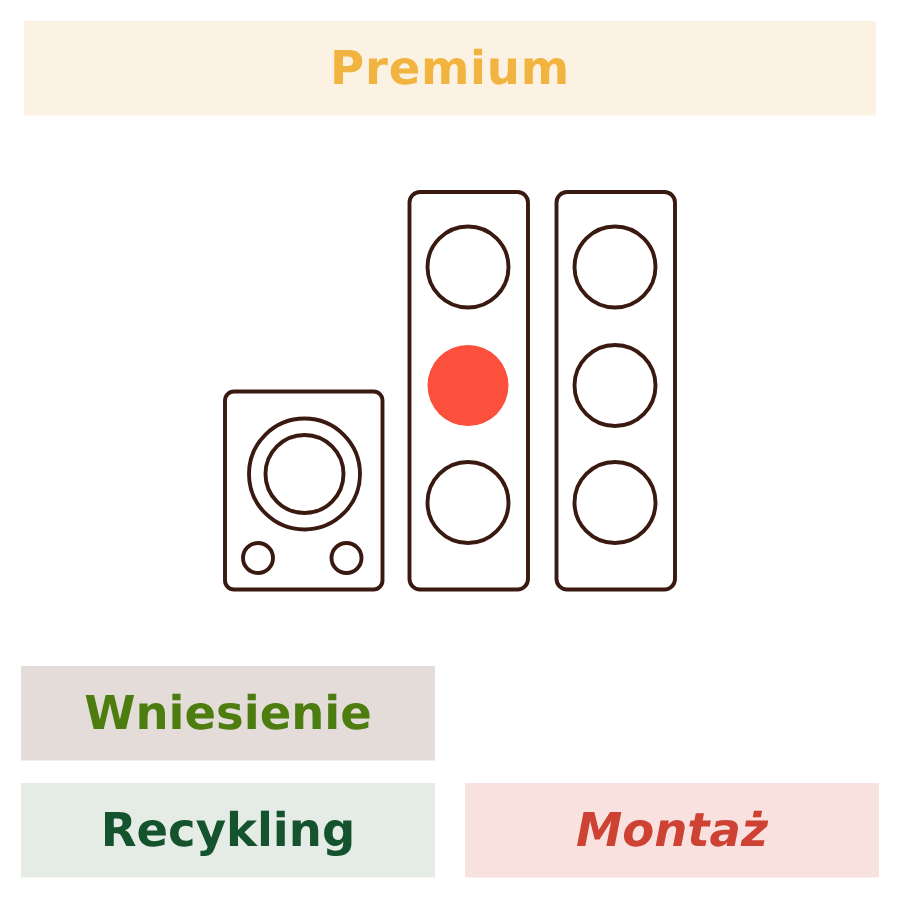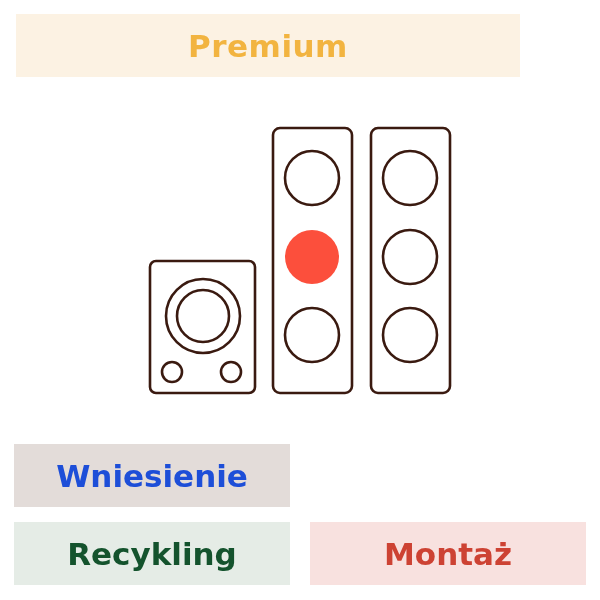--- a/index.html
+++ b/index.html
@@ -1,26 +1,26 @@
 <!DOCTYPE html>
 <html><head>
   <meta charset="utf-8">
   <style>
     html, body { margin: 0; padding: 0; }
     body { width: 600px; height: 600px; background: #ffffff; position: relative; overflow: hidden; font-family: "DejaVu Sans", sans-serif; }
-    .banner { position: absolute; left: 16px; top: 14px; width: 504px; height: 63px; background: #fcf2e3; display: flex; align-items: center; justify-content: center; }
+    .banner { position: absolute; left: 16px; top: 14px; width: 568px; height: 63px; background: #fcf2e3; display: flex; align-items: center; justify-content: center; }
     .banner span { font-size: 31px; font-weight: bold; color: #f2b440; letter-spacing: 0.5px; }
     .icon { position: absolute; left: 0; top: 0; }
     .tag { position: absolute; width: 276px; height: 63px; display: flex; align-items: center; justify-content: center; }
     .tag span { font-size: 31px; font-weight: bold; }
     .tag-1 { left: 14px; top: 444px; background: #e3dcd9; }
-    .tag-1 span { color: #1d4ed8; }
+    .tag-1 span { color: #4d7c0f; }
     .tag-2 { left: 14px; top: 522px; background: #e5ece6; }
     .tag-2 span { color: #14532d; }
-    .tag-3 { left: 310px; top: 522px; background: #f8e1df; }
+    .tag-3 { left: 310px; top: 522px; background: #f8e1df; font-style: italic; }
     .tag-3 span { color: #cd4233; }
   </style>
 </head>
 <body>
 
 <div class="banner">
   <span>Premium</span>
 </div>
 
 <svg class="icon" width="600" height="600" viewBox="0 0 600 600" fill="none" stroke="#3a1a10" stroke-width="2.6">

